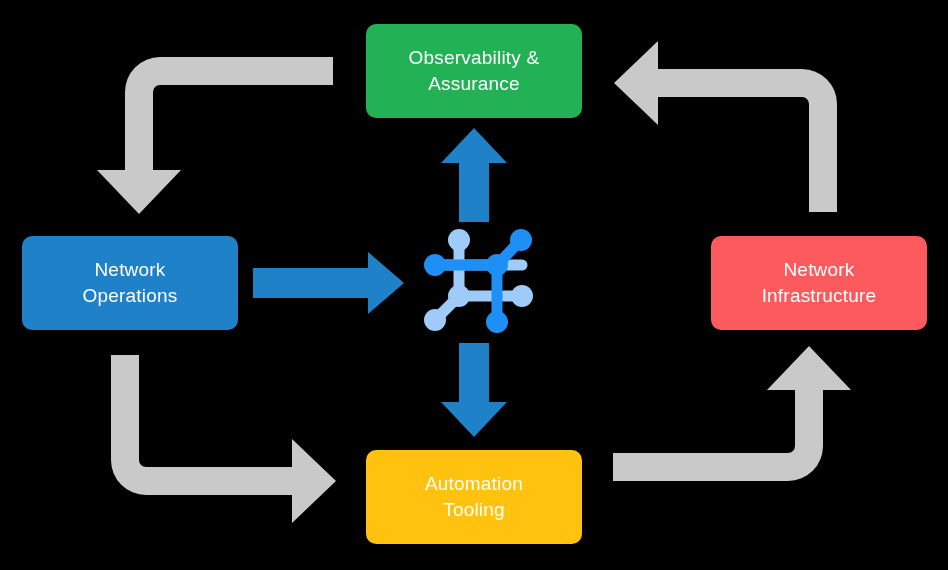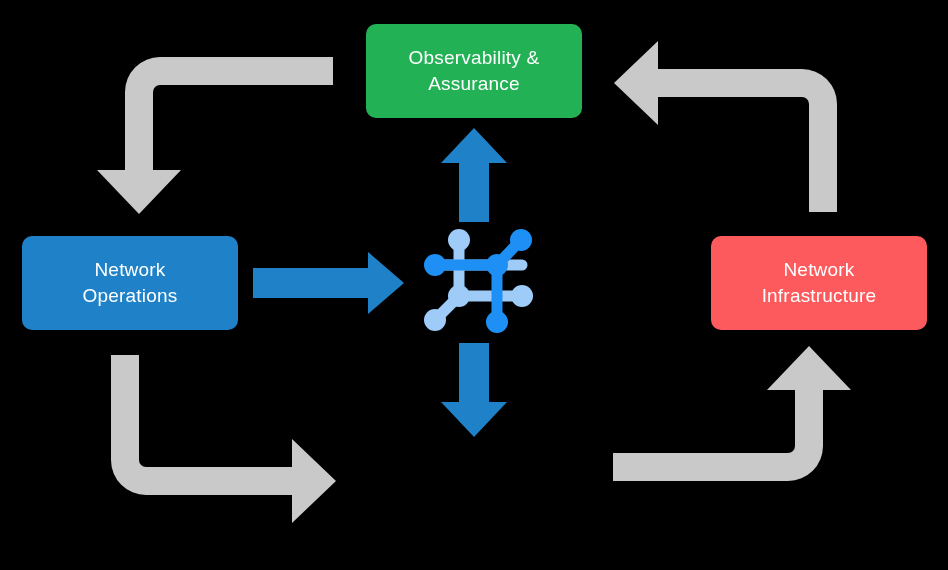--- a/index.html
+++ b/index.html
@@ -114,14 +114,18 @@
   <div class="node-box" id="box-operations" style="background:#1f82c8">
     <span class="node-label">Network
 Operations</span>
   </div>
 
   <div class="node-box" id="box-infrastructure" style="background:#fc5a5d">
     <span class="node-label">Network
 Infrastructure</span>
   </div>
 
+  <div class="node-box" id="box-automation" style="background:#ffc20e">
+    <span class="node-label">Automation
+Tooling</span>
+  </div>
 
 </div>
 
 </body></html>

